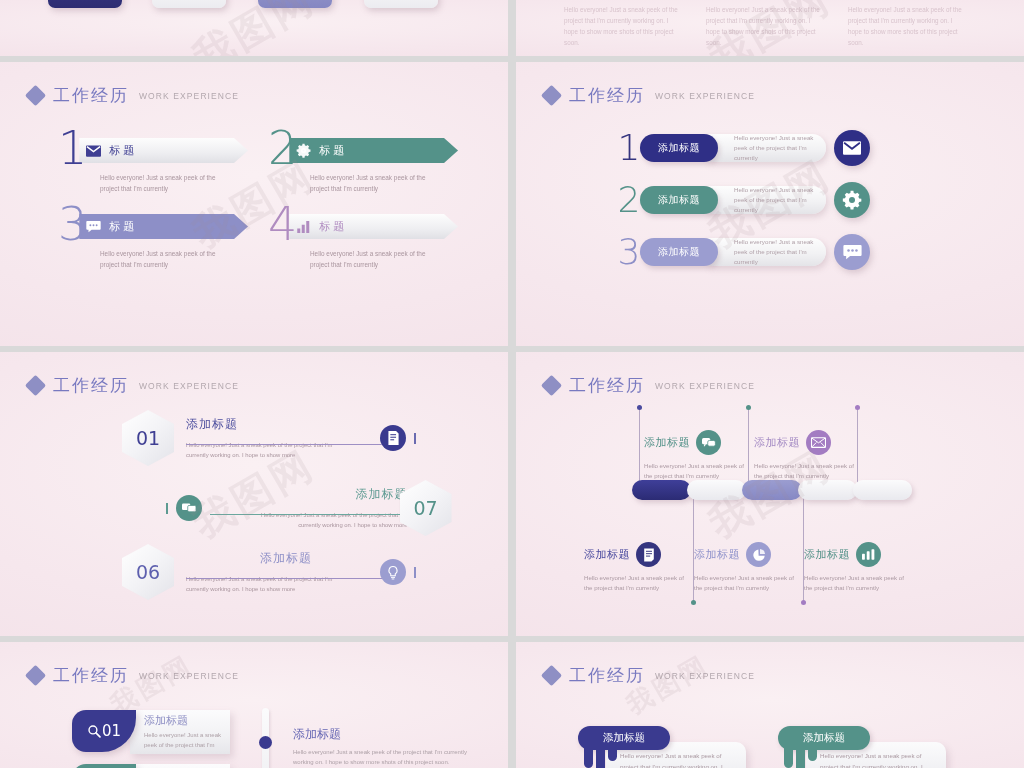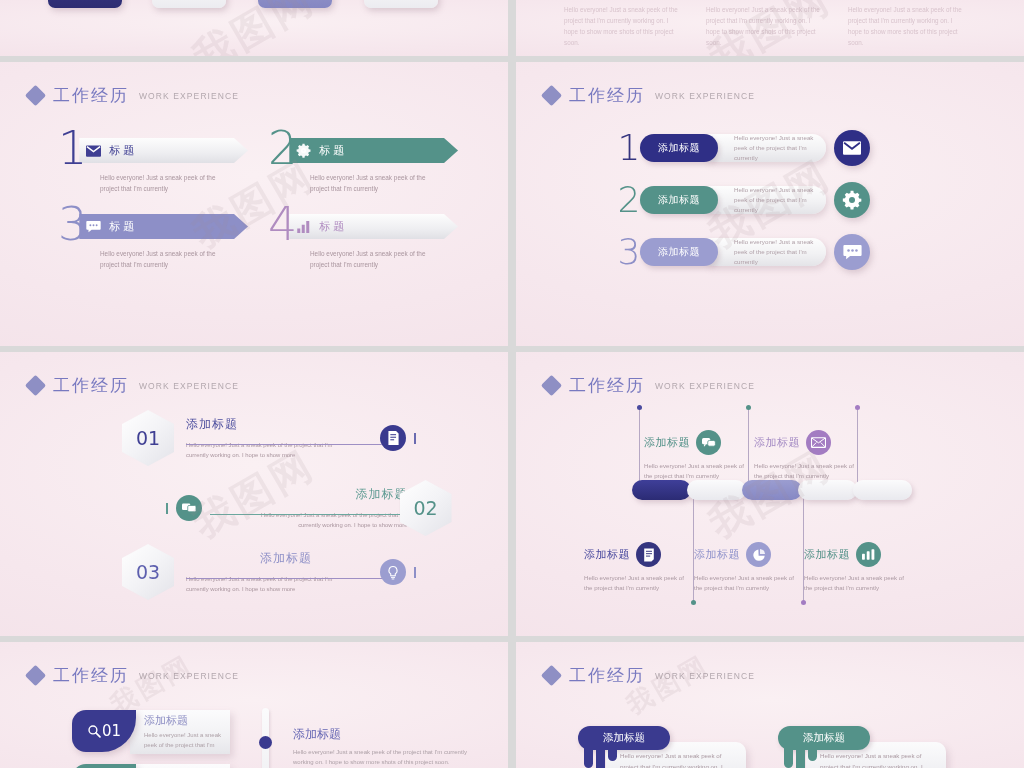--- a/index.html
+++ b/index.html
@@ -344,27 +344,27 @@
             <rect x="0" y="2" width="13" height="10" rx="2" fill="#fff"></rect>
             <rect x="9" y="5" width="13" height="10" rx="2" fill="#fff" stroke="#549289" stroke-width="1.2"></rect>
           </svg>
       </div>
       <div class="hex-txt" style="margin-left:6px; width:200px; text-align:right;">
         <div class="hex-line" style="right:0; top:28px; width:198px; background:#6aa79e;"></div>
         <h4 style="color:#5d9a91;">添加标题</h4>
         <p style="margin-left:auto;">Hello everyone! Just a sneak peek of the project that I'm currently working on. I hope to show more</p>
       </div>
       <div class="hex" style="margin-left:-8px;">
-        <b style="color:#549289;">02</b>
+        <b style="color:#549289;">07</b>
       </div>
     </div>
 
     <div class="hex-item" style="left:122px; top:192px;">
       <div class="hex">
-        <b style="color:#5d5fae;">03</b>
+        <b style="color:#5d5fae;">06</b>
       </div>
       <div class="hex-txt" style="margin-left:12px; width:200px;">
         <div class="hex-line" style="left:0; top:28px; width:196px; background:#9e8fc4;"></div>
         <h4 style="color:#8d8fc7; text-align:center;">添加标题</h4>
         <p>Hello everyone! Just a sneak peek of the project that I'm currently working on. I hope to show more</p>
       </div>
       <div class="hex-circ" style="background:#9b9dd0; margin-left:-6px;">
         <svg viewBox="0 0 18 22" width="12" height="15">
             <path fill="none" stroke="#fff" stroke-width="1.6" d="M9 2a6 6 0 00-3.4 11v3h6.8v-3A6 6 0 009 2z"></path>
             <rect x="6" y="17.5" width="6" height="1.5" fill="#fff"></rect>

